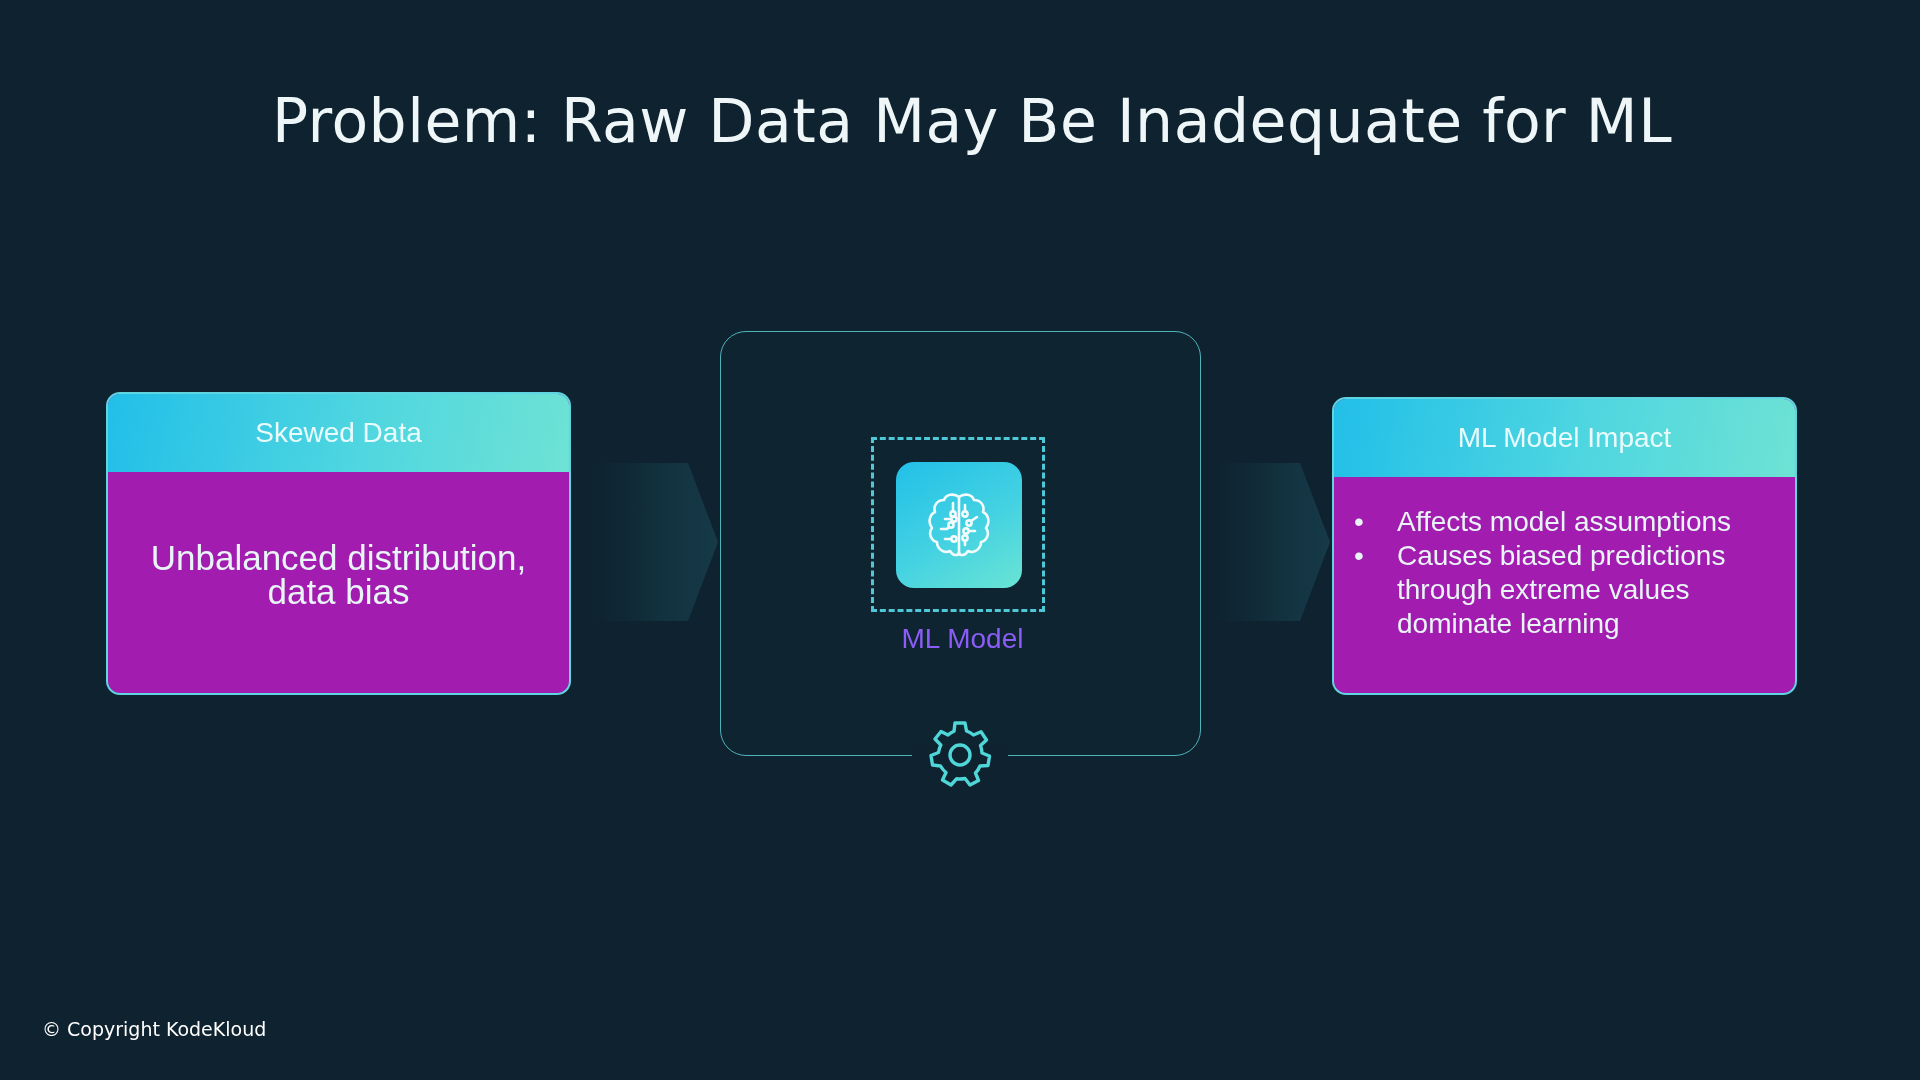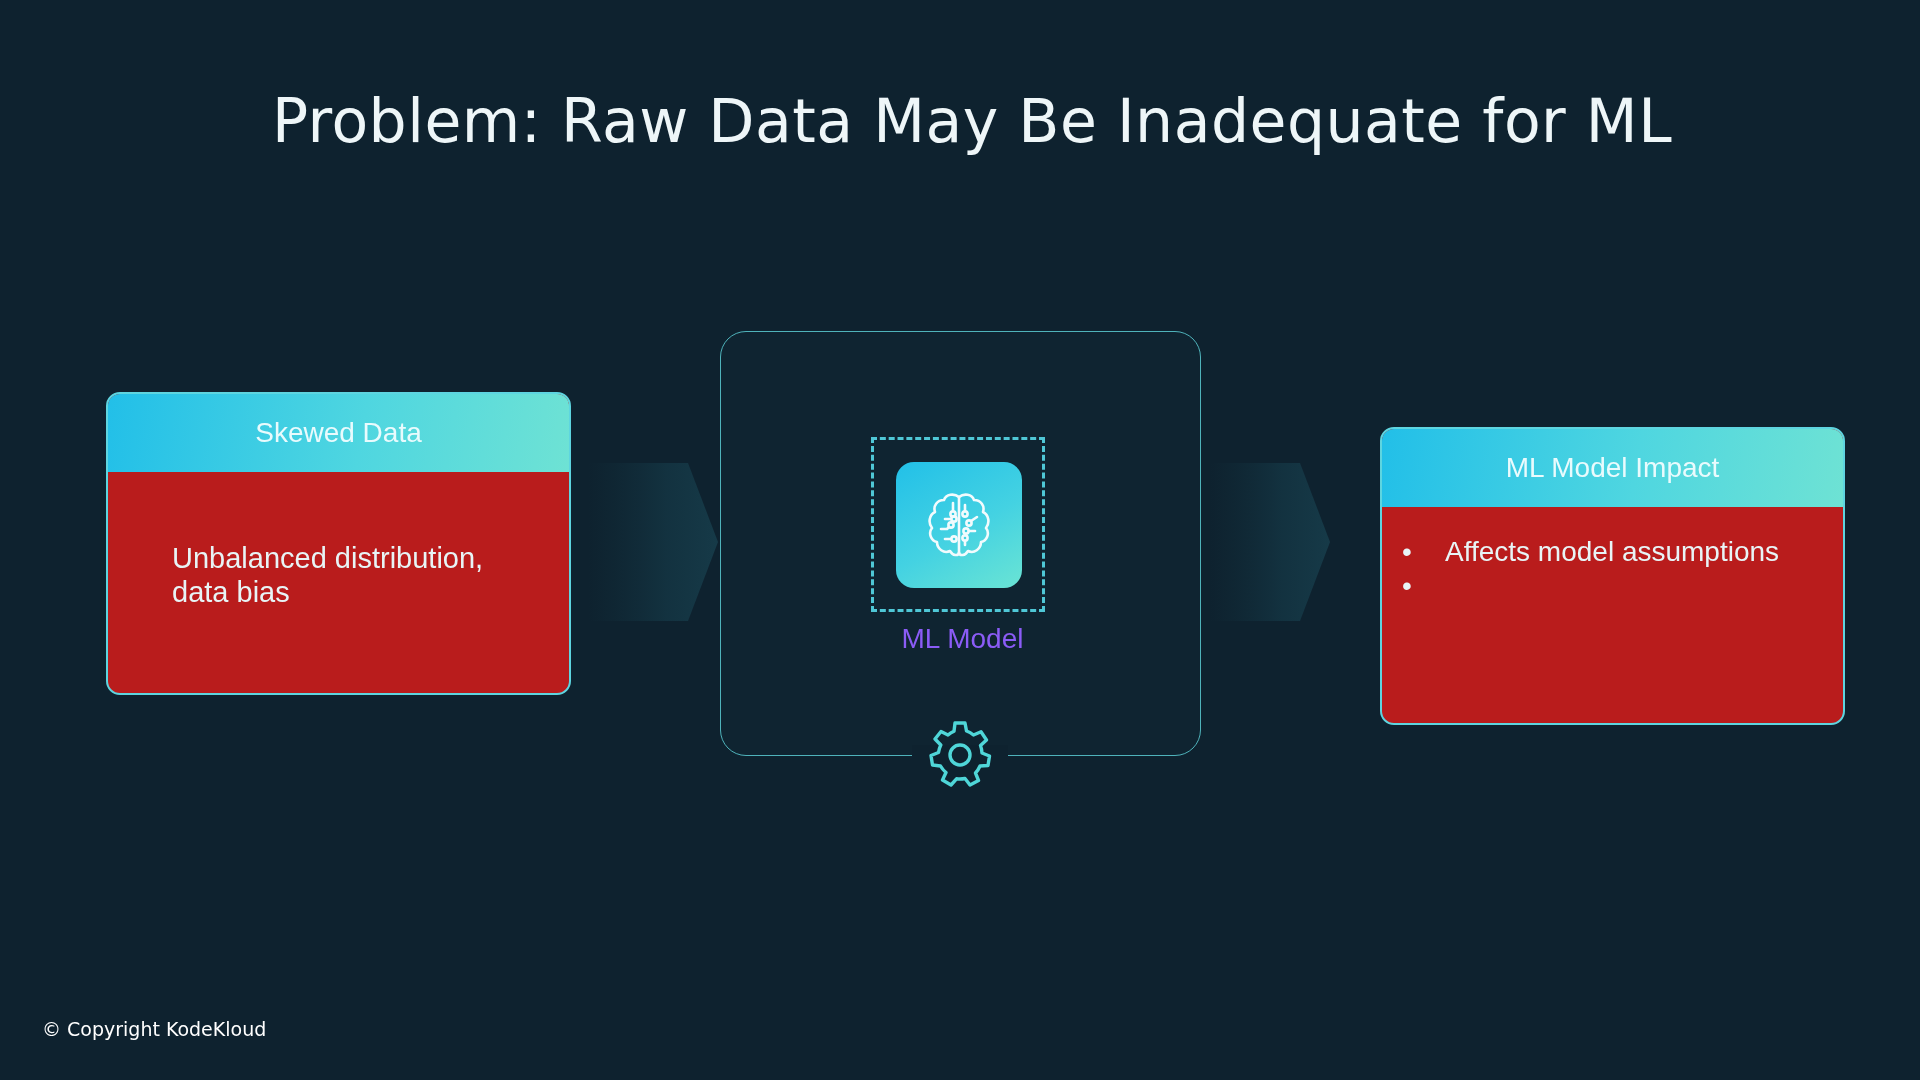--- a/index.html
+++ b/index.html
@@ -1,23 +1,23 @@
 <!DOCTYPE html>
 <html><head>
 <meta charset="utf-8">
 <style>
   html,body{margin:0;padding:0;}
   body{width:1920px;height:1080px;background:#0e222f;position:relative;overflow:hidden;font-family:"Liberation Sans","DejaVu Sans",sans-serif;color:#e8f4f6;}
   .title{position:absolute;left:0;right:0;top:86px;text-align:center;font-family:"DejaVu Sans",sans-serif;font-size:60px;letter-spacing:0.5px;color:#eef6f8;font-weight:normal;padding-left:24px;}
-  .card{position:absolute;border:2px solid #5ed5e0;border-radius:14px;background:#b91c1c;overflow:hidden;box-sizing:border-box;}
+  .card{position:absolute;border:2px solid #5ed5e0;border-radius:14px;background:#a21caf;overflow:hidden;box-sizing:border-box;}
   .card-head{height:78px;background:linear-gradient(100deg,#22bfe8 0%,#4fd6e0 55%,#6ee2d4 100%);display:flex;align-items:center;justify-content:center;font-size:28px;color:#e9fbfd;}
   .card-body{padding:0;}
   .left-card{left:106px;top:392px;width:465px;height:303px;}
-  .left-card .card-body{display:flex;align-items:center;justify-content:center;height:205px;text-align:left;font-size:29px;line-height:34px;padding:0 64px;}
-  .right-card{left:1380px;top:397px;width:465px;height:298px;margin-top:30px;}
+  .left-card .card-body{display:flex;align-items:center;justify-content:center;height:205px;text-align:center;font-size:35px;line-height:34px;padding:0 36px;}
+  .right-card{left:1332px;top:397px;width:465px;height:298px;}
   .right-card ul{list-style:none;margin:0;padding:28px 20px 0 20px;font-size:28px;line-height:34px;}
   .right-card li{position:relative;padding-left:43px;}
   .right-card li .bullet{position:absolute;left:0;top:0;width:20px;}
   .arrow{position:absolute;width:130px;height:158px;}
   .arrow1{left:588px;top:463px;}
   .arrow2{left:1210px;top:463px;}
   .center-box{position:absolute;left:720px;top:331px;width:481px;height:425px;box-sizing:border-box;border:1.5px solid #4fb3bb;border-radius:26px;background:#0f2431;}
   .dashed{position:absolute;left:871px;top:437px;width:174px;height:175px;box-sizing:border-box;border:3px dashed #4fc7d6;}
   .tile{position:absolute;left:896px;top:462px;width:126px;height:126px;border-radius:18px;background:linear-gradient(150deg,#22c0e8 0%,#44d2e2 55%,#6ae4d4 100%);display:flex;align-items:center;justify-content:center;}
   .model-label{position:absolute;left:860px;width:205px;top:623px;text-align:center;font-size:28px;color:#8b5cf6;}
@@ -94,17 +94,18 @@
 
 <div class="card right-card">
   <div class="card-head">ML Model Impact</div>
   <ul>
     <li>
       <span class="bullet">•</span>
       <span>Affects model assumptions</span>
     </li>
     <li>
       <span class="bullet">•</span>
+      <span>Causes biased predictions through extreme values dominate learning</span>
     </li>
   </ul>
 </div>
 
 <div class="footer">© Copyright KodeKloud</div>
 
 </body></html>

